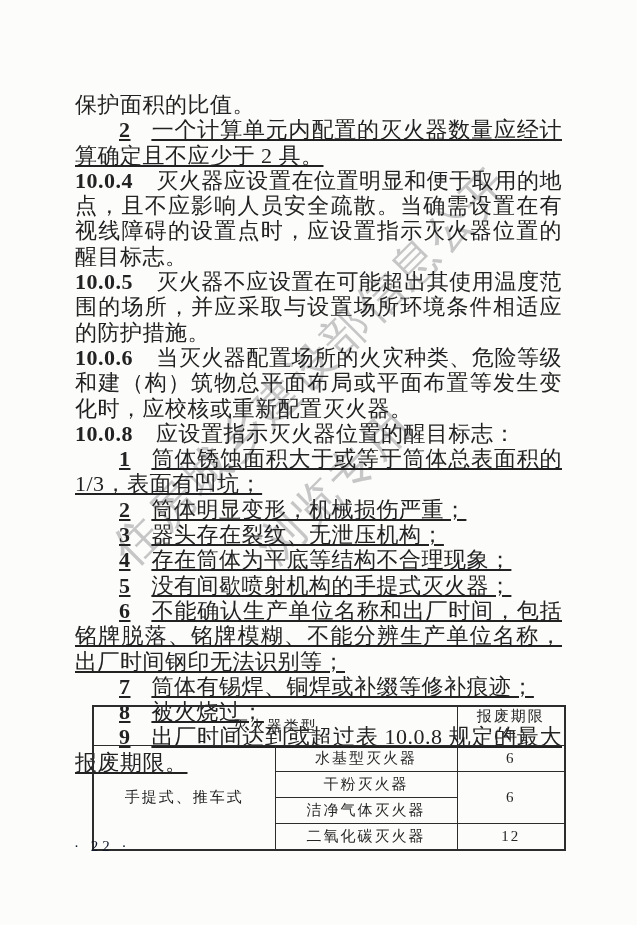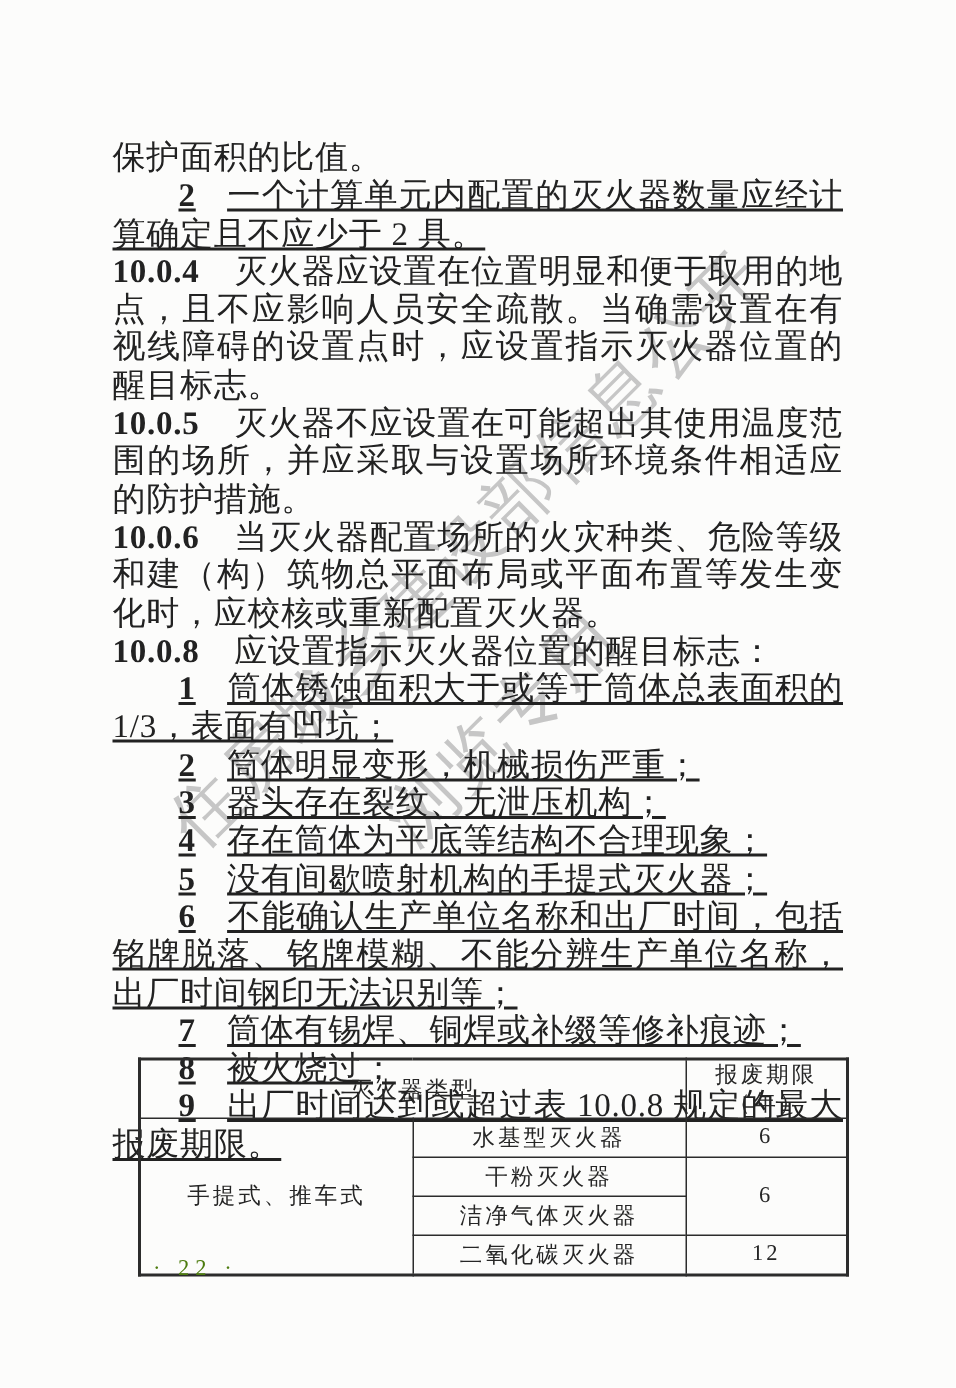--- a/index.html
+++ b/index.html
@@ -86,24 +86,24 @@
     letter-spacing: 2px;
     color: #262626;
   }
   table.spec thead th { height: 23px; }
   table.spec tbody td { height: 25px; font-family: Liberation Serif, serif; }
 
   
   .page-number {
     position: absolute;
     z-index: 2;
-    left: 102px; top: 838px;
+    left: 74px; top: 838px;
     font-size: 15px;
     letter-spacing: 4px;
-    color: #4d7c0f;
+    color: #0f172a;
     text-align: right;
   }
 </style>
 </head>
 <body>
 
 <div class="page">
 
   <div class="watermark wm-1">住房城乡建设部信息公开</div>
   <div class="watermark wm-2">浏览专用</div>

